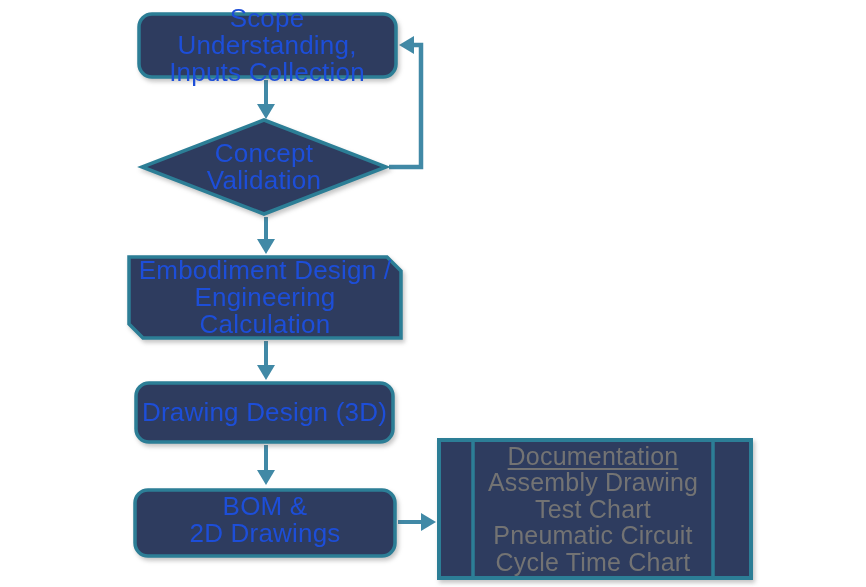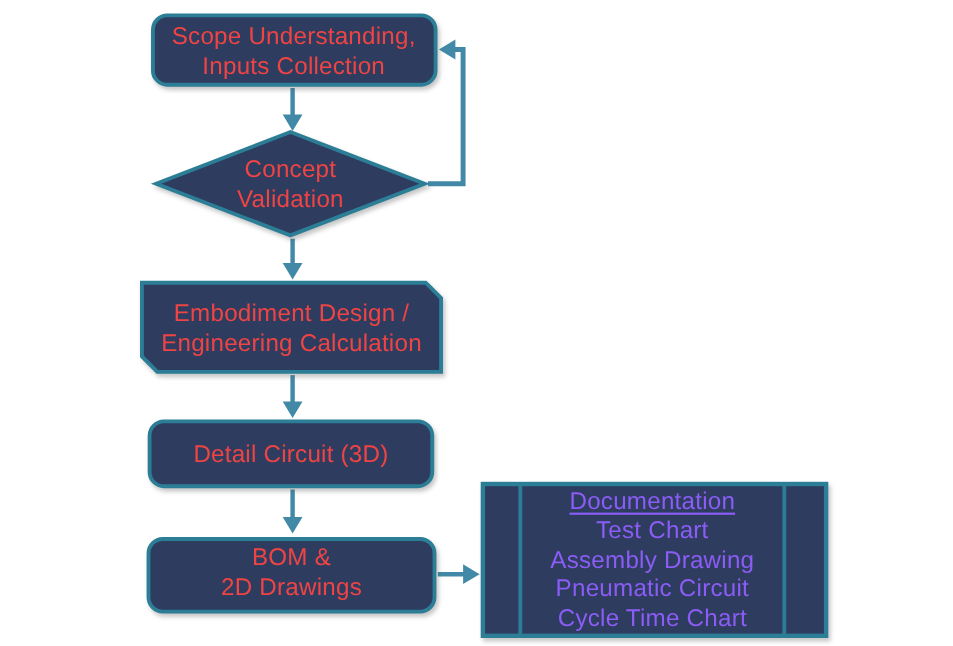--- a/index.html
+++ b/index.html
@@ -12,36 +12,36 @@
     overflow: hidden;
   }
   .canvas svg { position: absolute; left: 0; top: 0; }
   .shapes { filter: drop-shadow(2px 3px 2px rgba(90,90,90,0.35)); }
   .label {
     position: absolute;
     display: flex;
     align-items: center;
     justify-content: center;
     text-align: center;
-    color: #ef4444;
-    font-size: 22px;
+    color: #1d4ed8;
+    font-size: 26px;
     line-height: 27px;
     white-space: pre-line;
     letter-spacing: 0.2px;
     pointer-events: none;
   }
   .doc-label {
     position: absolute;
     display: flex;
     flex-direction: column;
     align-items: center;
     justify-content: center;
     text-align: center;
-    color: #8b5cf6;
-    font-size: 22px;
+    color: #737373;
+    font-size: 25px;
     line-height: 26.5px;
     letter-spacing: 0.2px;
   }
   .doc-heading { text-decoration: underline; text-underline-offset: 3px; }
 </style>
 </head>
 <body>
 
 <div class="canvas">
 
@@ -89,26 +89,26 @@
 
   <div class="label" style="left:137px; top:12px; width:260px; height:67px;">Scope Understanding,
 Inputs Collection</div>
 
   <div class="label" style="left:127px; top:255px; width:276px; height:85px;">Embodiment Design /
 Engineering Calculation</div>
 
   <div class="label" style="left:142px; top:119px; width:244px; height:96px;">Concept
 Validation</div>
 
-  <div class="label" style="left:134px; top:381px; width:261px; height:63px;">Detail Circuit (3D)</div>
+  <div class="label" style="left:134px; top:381px; width:261px; height:63px;">Drawing Design (3D)</div>
 
   <div class="label" style="left:133px; top:488px; width:264px; height:64px;">BOM &amp;
 2D Drawings</div>
 
   <div class="doc-label" style="left:463px; top:441px; width:260px; height:136px;">
     <div class="doc-heading">Documentation</div>
+    <div>Assembly Drawing</div>
     <div>Test Chart</div>
-    <div>Assembly Drawing</div>
     <div>Pneumatic Circuit</div>
     <div>Cycle Time Chart</div>
   </div>
 
 </div>
 
 </body></html>

